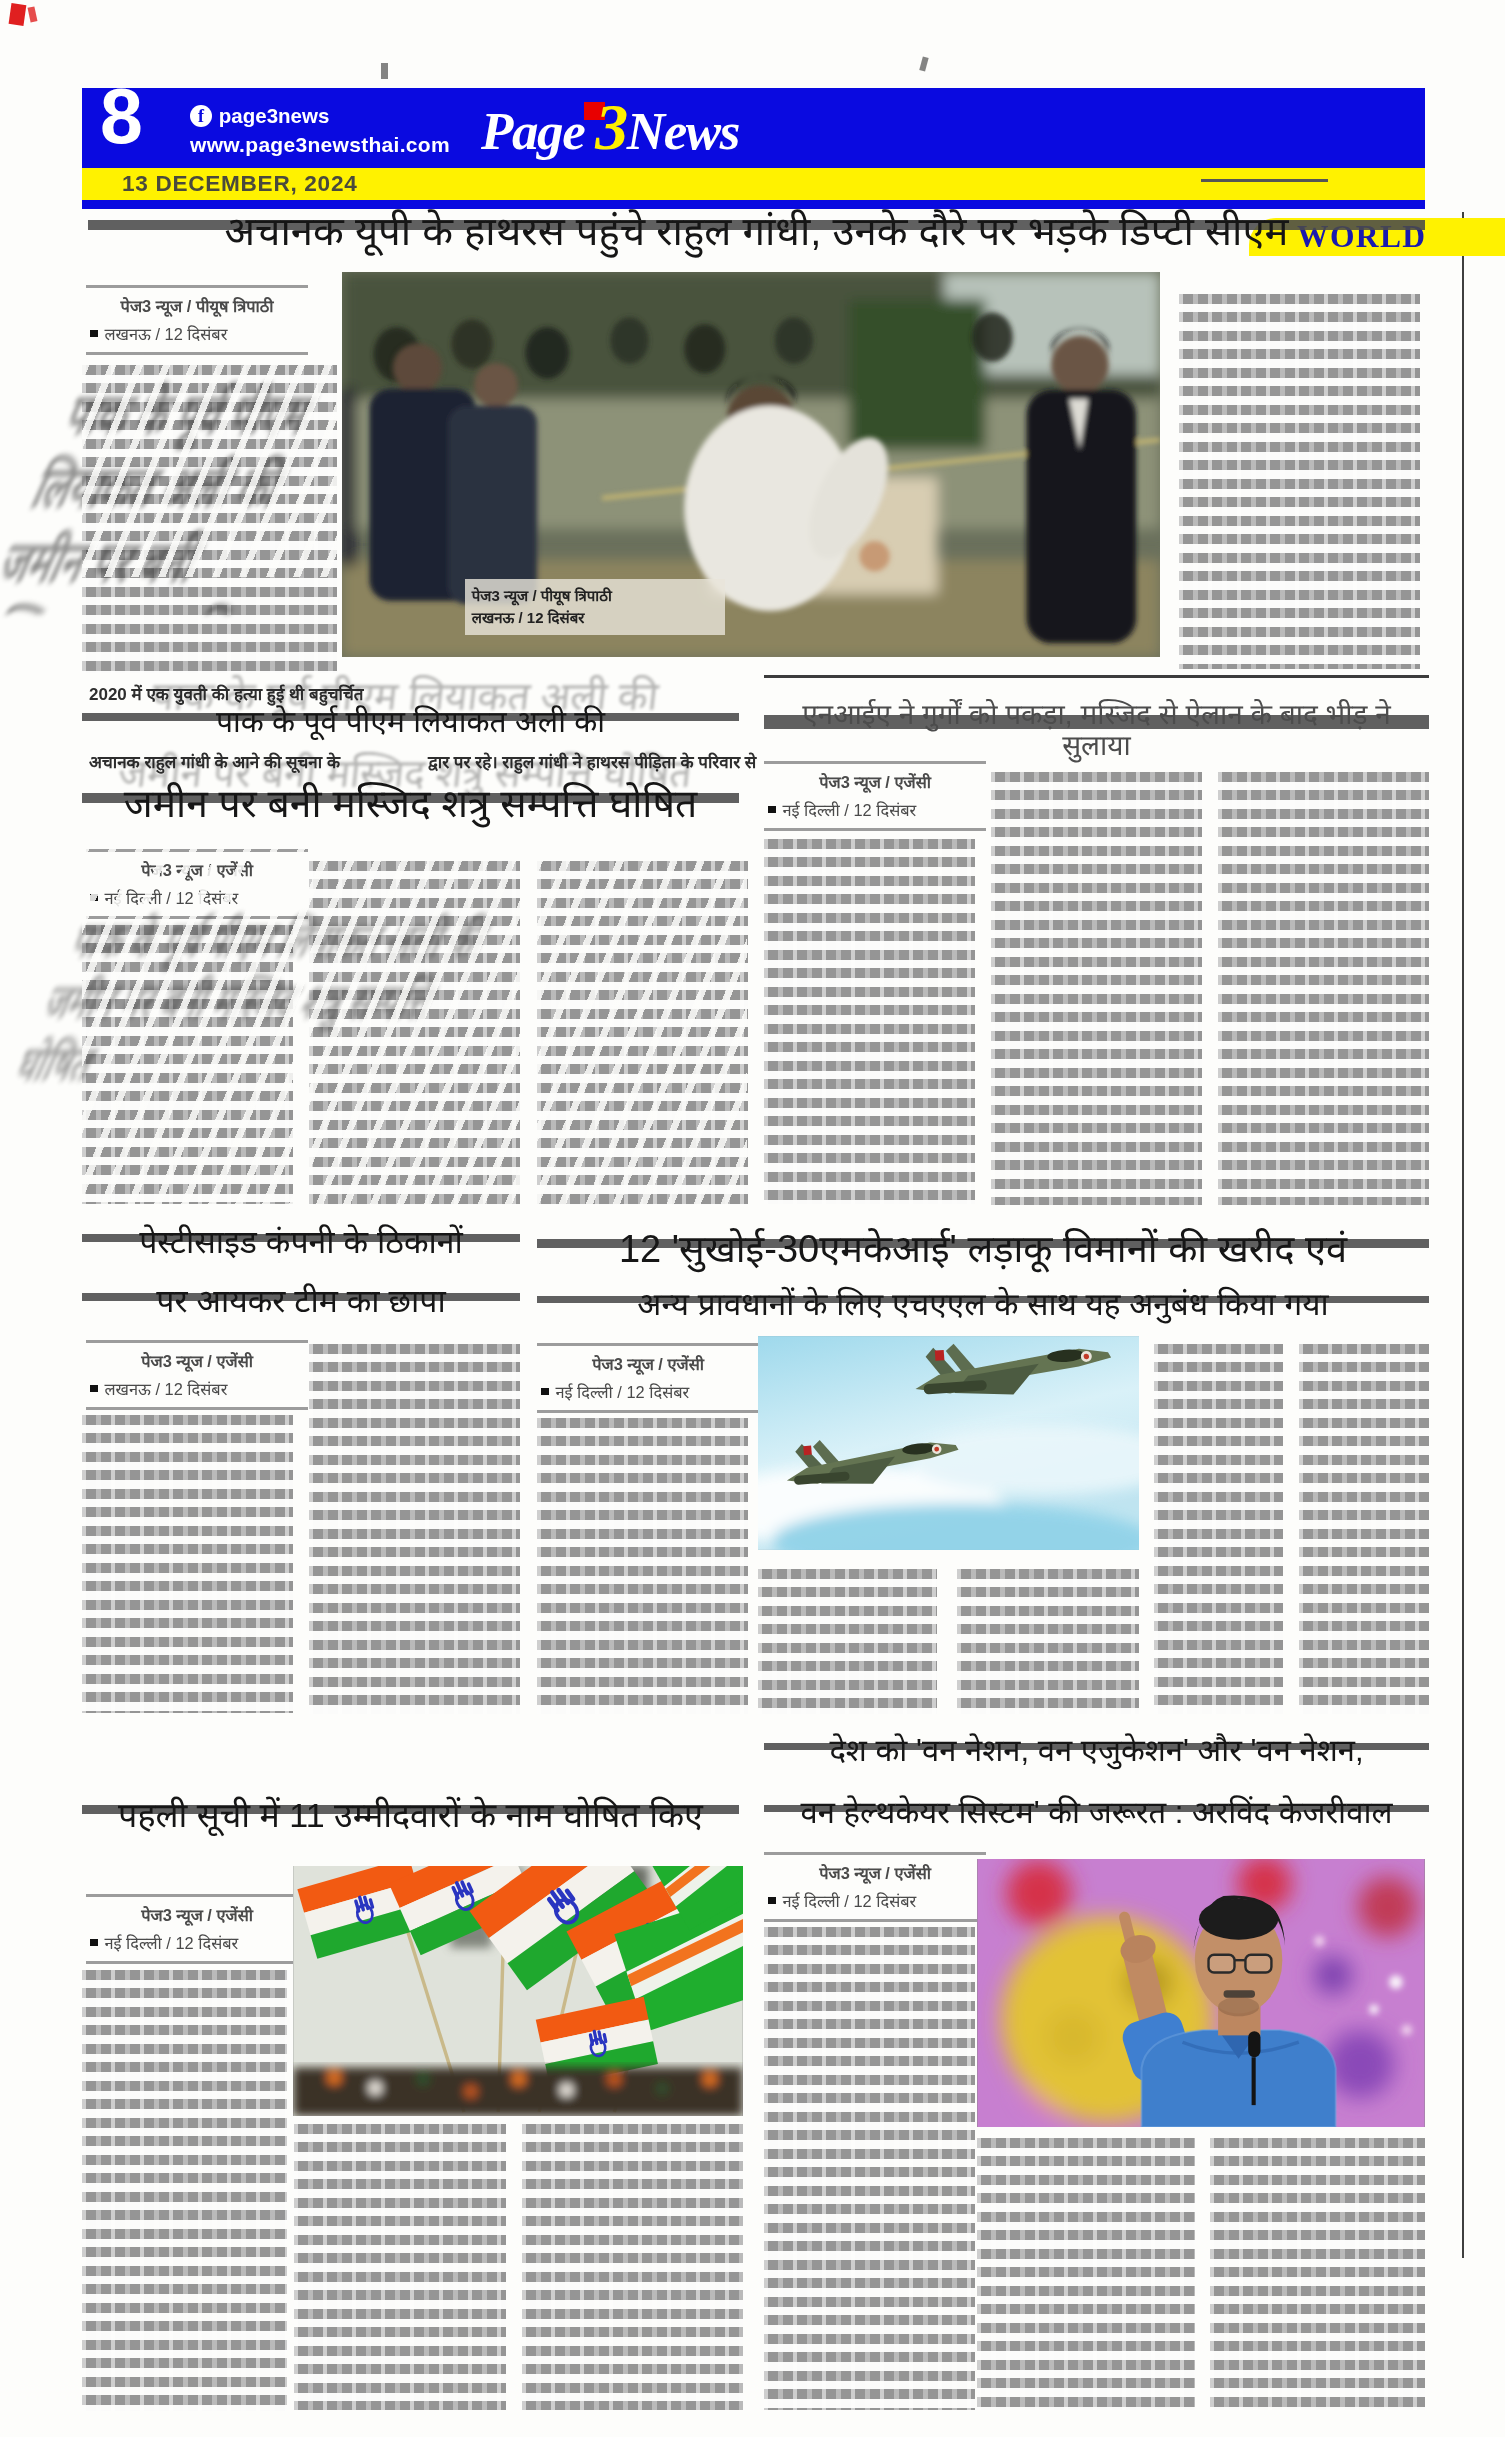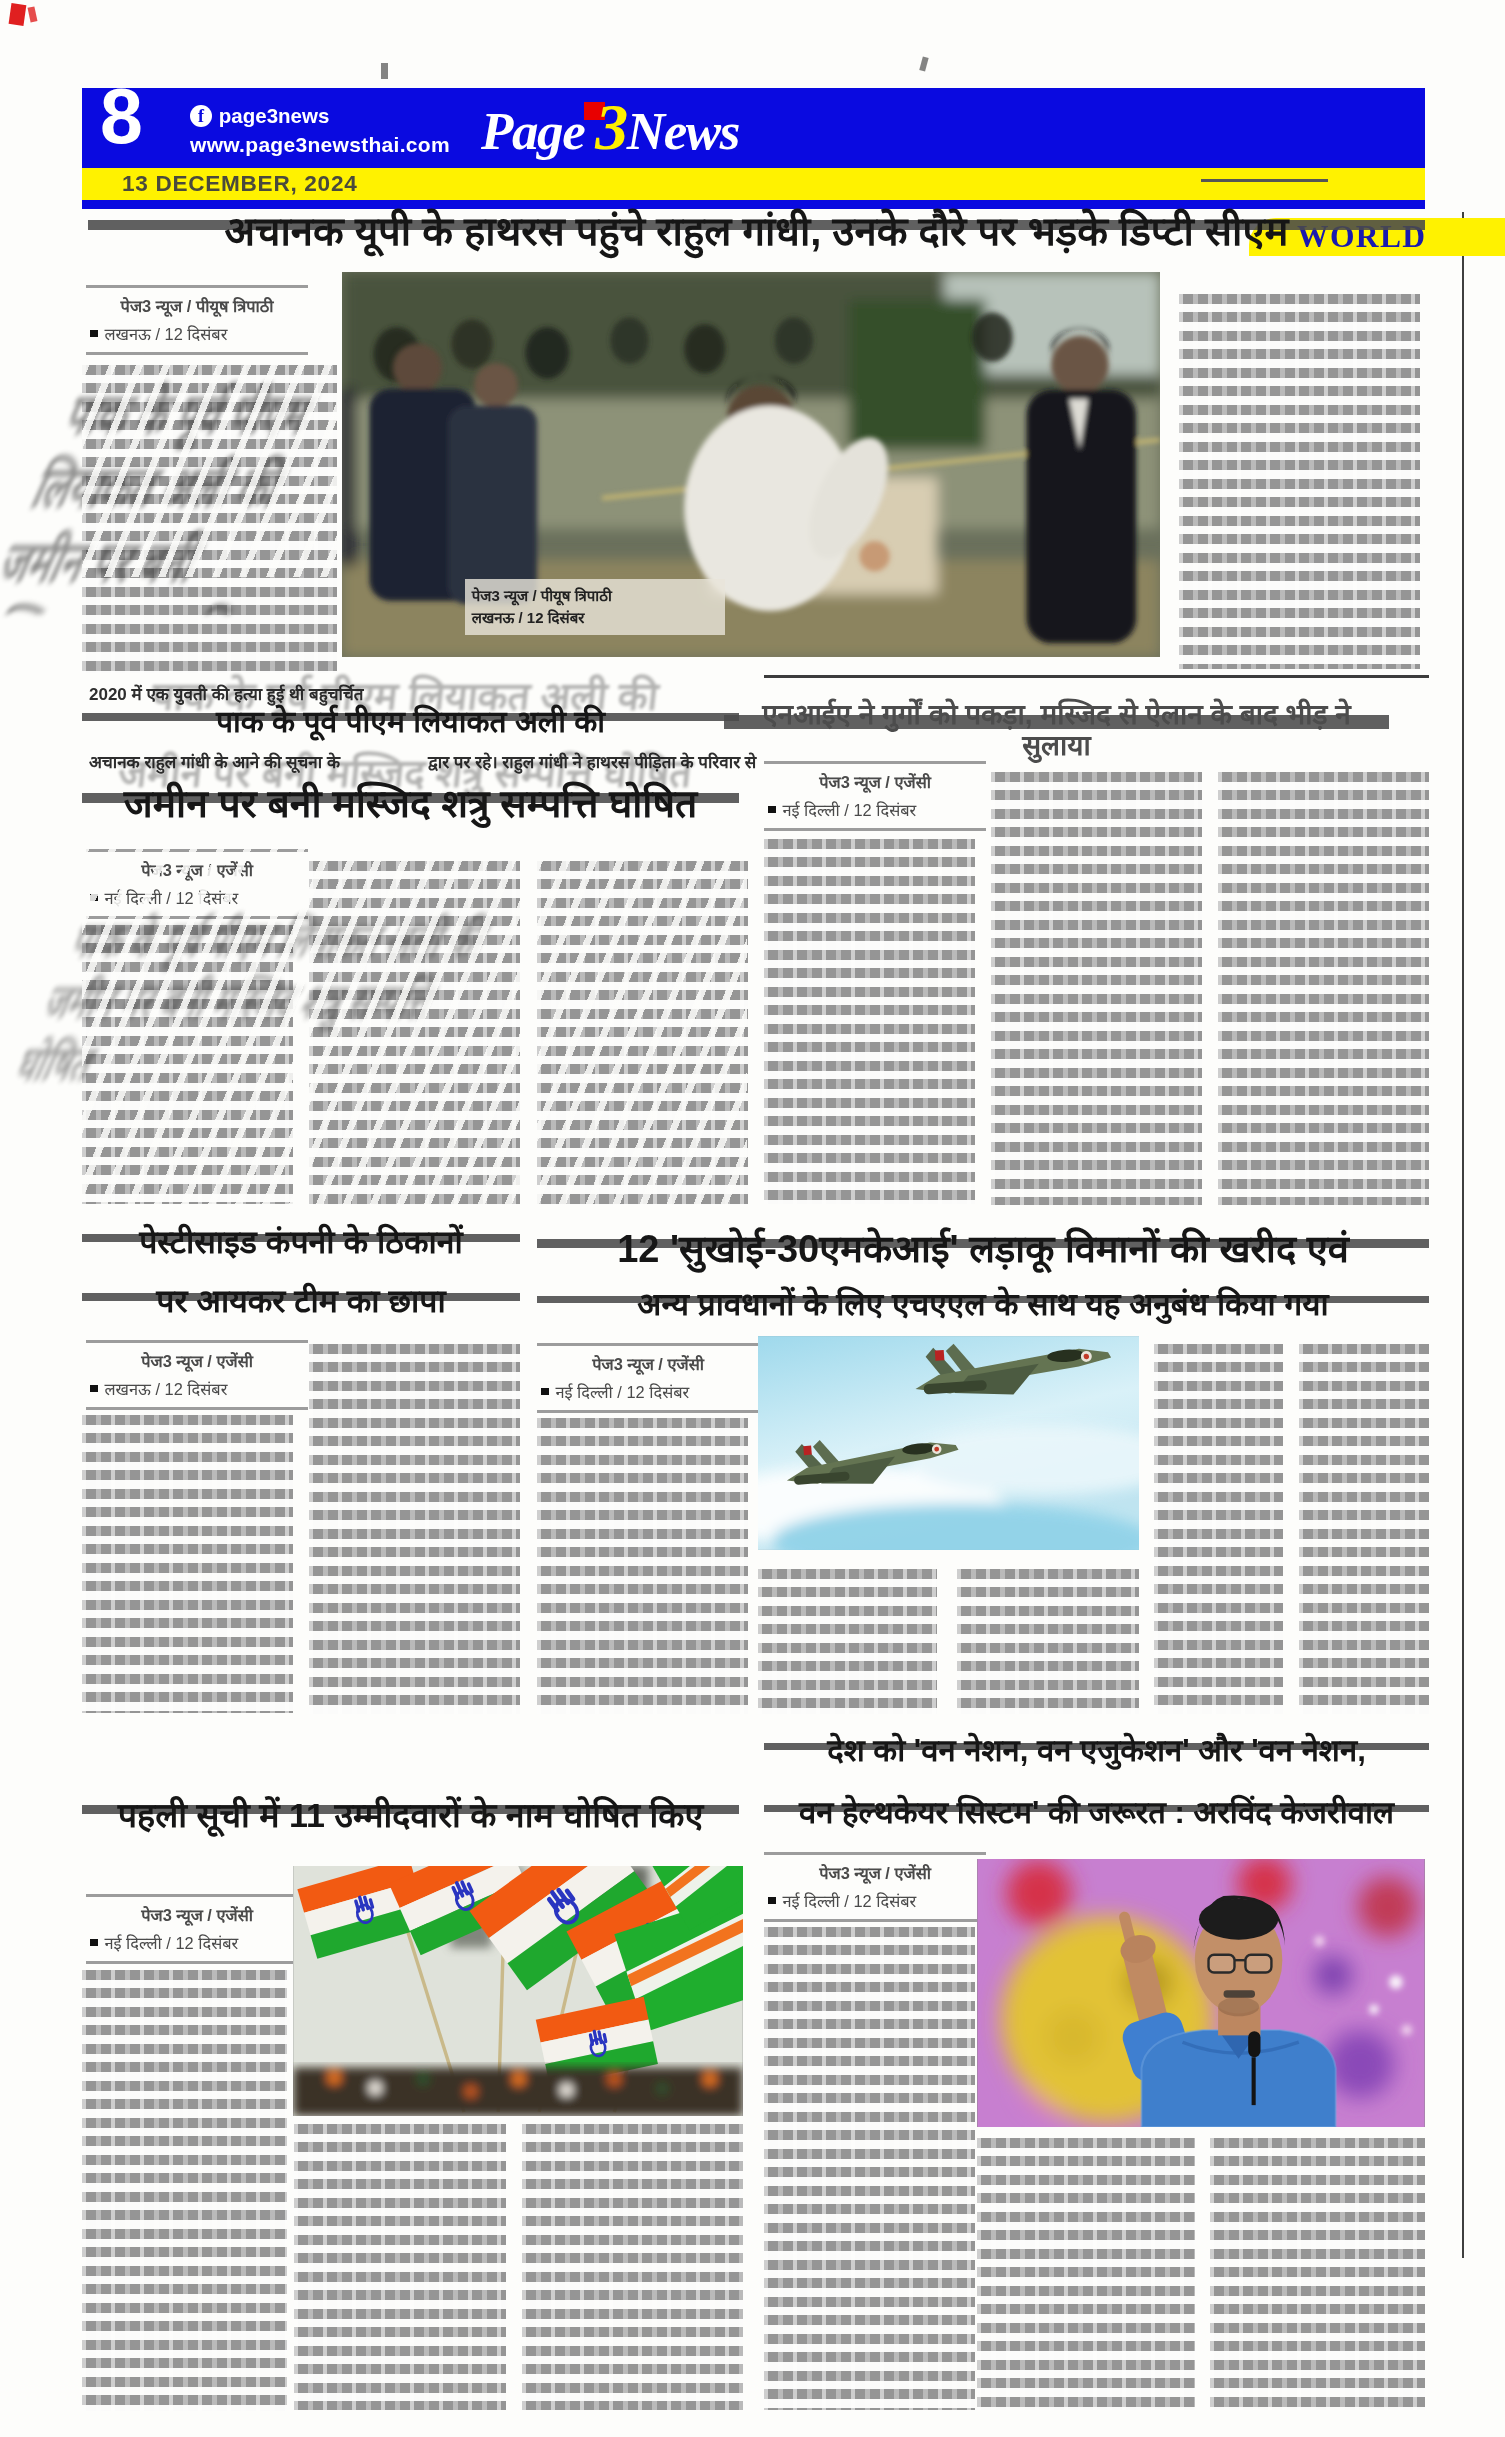--- a/index.html
+++ b/index.html
@@ -19,21 +19,21 @@
   .flag3{display:inline-block;width:20.5px;height:18px;background:#e80000;vertical-align:29px;margin-right:-9.6px;}
   .worldbox{position:absolute;left:1167px;top:130px;width:258px;height:38px;background:#fff200;border-radius:27px 0 0 0;}
   .worldtxt{position:absolute;left:48px;top:1.4px;color:#1a1aae;font-family:"Liberation Serif",serif;
             font-weight:bold;font-size:31.5px;letter-spacing:1.4px;}
   .datestrip{position:absolute;left:82px;top:168px;width:1343px;height:31.5px;background:#fff200;}
   .datetxt{margin-left:40px;line-height:31.5px;font-size:22.6px;font-weight:bold;color:#4a4a3c;
            letter-spacing:0.7px;filter:blur(0.5px);}
   .datedash{position:absolute;left:1119px;top:11px;width:127px;height:2.7px;background:#555;}
   .bluerule{position:absolute;left:82px;top:200px;width:1343px;height:9px;background:#0a0ae0;}
   
-  .hl{position:absolute;font-weight:bold;color:#161616;text-align:center;line-height:1.12;filter:blur(0.4px);}
+  .hl{position:absolute;font-weight:normal;color:#161616;text-align:center;line-height:1.12;filter:blur(0.4px);}
   .band{background-image:linear-gradient(180deg,rgba(0,0,0,0) 25%,rgba(74,74,74,.88) 25%,rgba(74,74,74,.88) 47%,rgba(0,0,0,0) 47%);}
   .gray{color:#4c4c4c;filter:blur(0.7px);}
   .ghosthl{opacity:.32;filter:blur(1.4px);transform:translate(-5.5px,-30px) skewX(-6deg);}
   .frag{position:absolute;color:#2e2e2e;font-size:17px;font-weight:bold;filter:blur(0.4px);white-space:nowrap;}
   
   .by{position:absolute;border-top:3.4px solid #9c9c9c;border-bottom:3.4px solid #9c9c9c;padding:5.5px 4.1px 6.8px;
       font-size:16.4px;color:#4a4a4a;background:rgba(253,253,251,.6);}
   .by .c{display:block;text-align:center;font-weight:bold;filter:blur(0.5px);}
   .by .p{display:flex;align-items:center;gap:6.8px;margin-top:5.5px;filter:blur(0.5px);}
   .bdot{display:inline-block;width:7.5px;height:7.5px;background:#111;}
@@ -172,21 +172,21 @@
         <span>नई दिल्ली / 12 दिसंबर</span>
       </span>
   </div>
   <div class="tx" style="left:82px;top:925px;width:211px;height:279px;"></div>
   <div class="tx" style="left:309px;top:861px;width:211px;height:344px;"></div>
   <div class="tx" style="left:537px;top:861px;width:211px;height:344px;"></div>
   <div class="ghostbig" style="left:89px;top:910px;width:438px;height:205px;font-size:31.5px;opacity:.4;">पाक के पूर्व पीएम लियाकत अली की जमीन पर बनी मस्जिद शत्रु सम्पत्ति घोषित</div>
   <div class="smear" style="left:82px;top:849px;width:665px;height:356px;"></div>
 
   <div class="hrule" style="left:764px;top:675px;width:665px;height:2.7px;"></div>
-  <div class="hl band gray" style="left:724px;top:699px;width:665px;font-size:28px;">एनआईए ने गुर्गों को पकड़ा, मस्जिद से ऐलान के बाद भीड़ ने सुलाया</div>
+  <div class="hl band gray" style="left:764px;top:699px;width:665px;font-size:28px;">एनआईए ने गुर्गों को पकड़ा, मस्जिद से ऐलान के बाद भीड़ ने सुलाया</div>
   <div class="by" style="left:764px;top:761px;width:214px;">
     <span class="c">पेज3 न्यूज / एजेंसी</span>
     <span class="p">
         <span class="bdot"></span>
         <span>नई दिल्ली / 12 दिसंबर</span>
       </span>
   </div>
   <div class="tx" style="left:764px;top:839px;width:211px;height:365px;"></div>
   <div class="tx" style="left:991px;top:772px;width:211px;height:433px;"></div>
   <div class="tx" style="left:1218px;top:772px;width:211px;height:433px;"></div>

